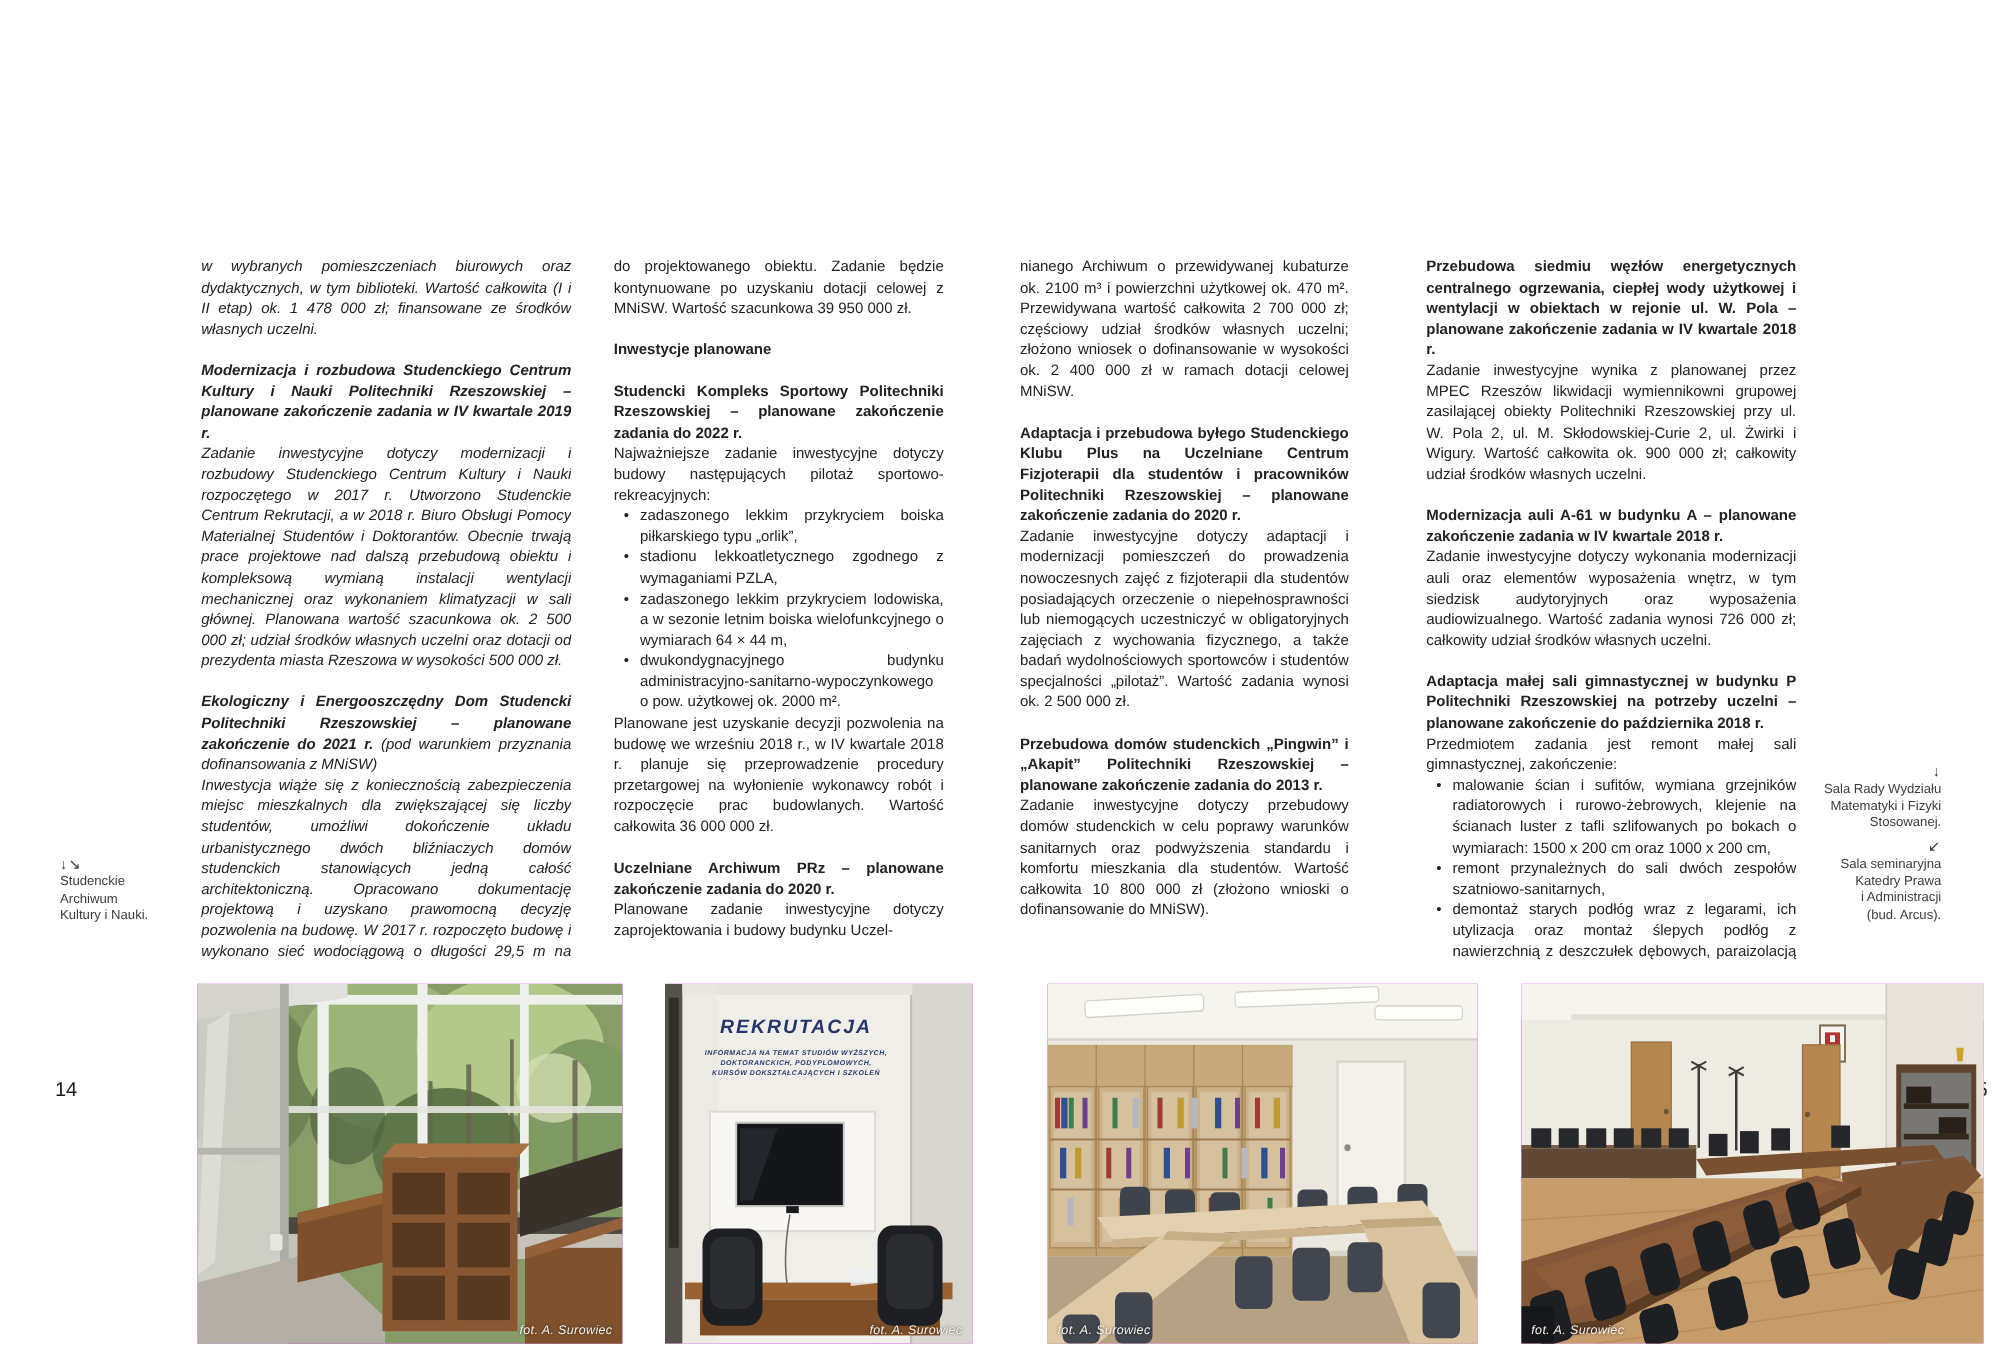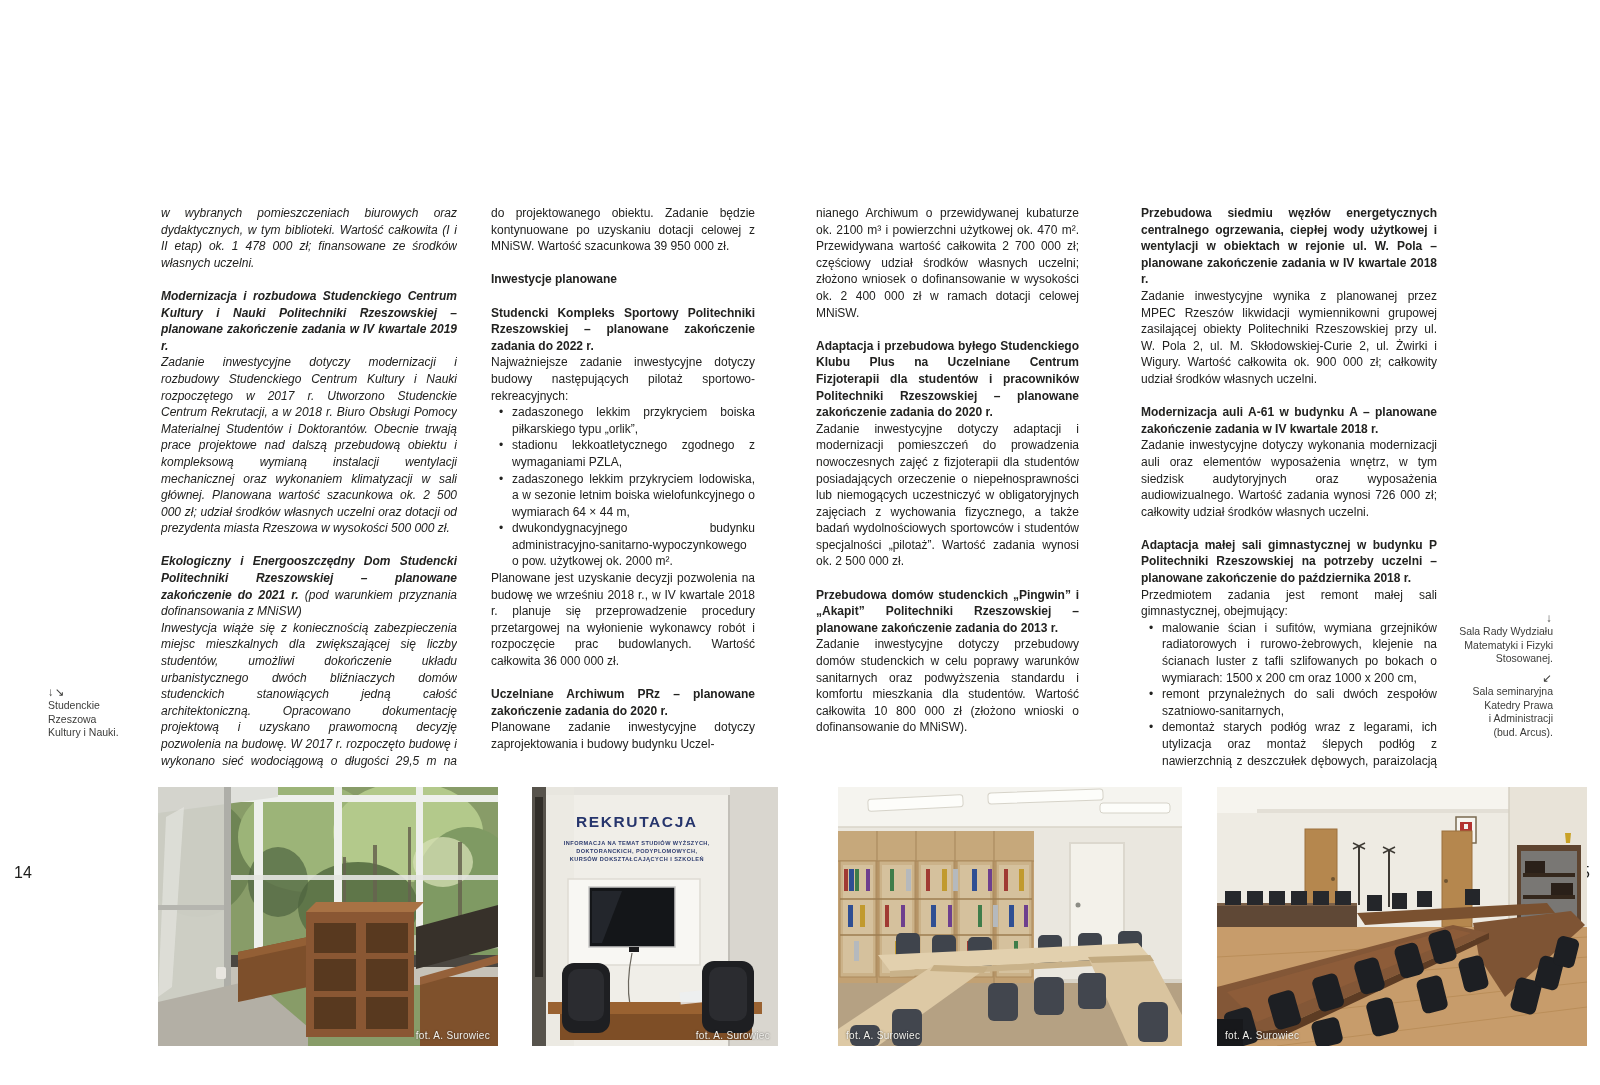--- a/index.html
+++ b/index.html
@@ -28,26 +28,26 @@
 
   
   .note{position:absolute;font-size:10.5px;line-height:13.4px;color:#3c3c3a;}
   .note .arrow{font-size:11.5px;letter-spacing:1px;display:block;}
   .note div{display:block;}
   .note-left{left:48px;top:686px;text-align:left;}
   .note-right-top{right:47px;top:612px;text-align:right;}
   .note-right-bottom{right:47px;top:672px;text-align:right;}
 
   
-  .pagenum{position:absolute;font-size:16px;color:#1d1d1b;}
+  .pagenum{position:absolute;font-size:16px;color:#1d1d1b;margin-left:30px;}
   .pagenum-left{left:14px;top:864px;}
   .pagenum-right{right:10px;top:864px;}
 
   
-  .photo{position:absolute;top:771px;height:259px;overflow:hidden;background:#d946ef;}
+  .photo{position:absolute;top:771px;height:288px;overflow:hidden;background:#d946ef;font-style:italic;}
   .photo svg{display:block;width:100%;height:100%;}
   .photo-1{left:118px;width:340px;}
   .photo-2{left:492px;width:246px;}
   .photo-3{left:798px;width:344px;}
   .photo-4{left:1177px;width:370px;}
   .credit{
     position:absolute;bottom:5px;font-size:10px;color:#f3f2ee;
     text-shadow:0 0 2px rgba(0,0,0,.65);letter-spacing:.3px;white-space:nowrap;
   }
   .credit-right{right:8px;}
@@ -97,32 +97,32 @@
     <p class="heading gap">Przebudowa domów studenckich „Pingwin” i „Akapit” Politechniki Rzeszowskiej – planowane zakończenie zadania do 2013 r.</p>
     <p class="body">Zadanie inwestycyjne dotyczy przebudowy domów studenckich w celu poprawy warunków sanitarnych oraz podwyższenia standardu i komfortu mieszkania dla studentów. Wartość całkowita 10 800 000 zł (złożono wnioski o dofinansowanie do MNiSW).</p>
   </section>
 
   <section class="col col-4">
     <p class="heading">Przebudowa siedmiu węzłów energetycznych centralnego ogrzewania, ciepłej wody użytkowej i wentylacji w obiektach w rejonie ul. W. Pola – planowane zakończenie zadania w IV kwartale 2018 r.</p>
     <p class="body">Zadanie inwestycyjne wynika z planowanej przez MPEC Rzeszów likwidacji wymiennikowni grupowej zasilającej obiekty Politechniki Rzeszowskiej przy ul. W. Pola 2, ul. M. Skłodowskiej-Curie 2, ul. Żwirki i Wigury. Wartość całkowita ok. 900 000 zł; całkowity udział środków własnych uczelni.</p>
     <p class="heading gap">Modernizacja auli A-61 w budynku A – planowane zakończenie zadania w IV kwartale 2018 r.</p>
     <p class="body">Zadanie inwestycyjne dotyczy wykonania modernizacji auli oraz elementów wyposażenia wnętrz, w tym siedzisk audytoryjnych oraz wyposażenia audiowizualnego. Wartość zadania wynosi 726 000 zł; całkowity udział środków własnych uczelni.</p>
     <p class="heading gap">Adaptacja małej sali gimnastycznej w budynku P Politechniki Rzeszowskiej na potrzeby uczelni – planowane zakończenie do października 2018 r.</p>
-    <p class="body">Przedmiotem zadania jest remont małej sali gimnastycznej, obejmujący:</p>
+    <p class="body">Przedmiotem zadania jest remont małej sali gimnastycznej, zakończenie:</p>
     <ul class="bullets">
       <li>malowanie ścian i sufitów, wymiana grzejników radiatorowych i rurowo-żebrowych, klejenie na ścianach luster z tafli szlifowanych po bokach o wymiarach: 1500 x 200 cm oraz 1000 x 200 cm,</li>
       <li>remont przynależnych do sali dwóch zespołów szatniowo-sanitarnych,</li>
       <li>demontaż starych podłóg wraz z legarami, ich utylizacja oraz montaż ślepych podłóg z nawierzchnią z deszczułek dębowych, paraizolacją oraz</li>
     </ul>
   </section>
 
   <aside class="note note-left">
     <span class="arrow">↓↘</span>
     <div>Studenckie</div>
-    <div>Rzeszowa</div>
+    <div>Archiwum</div>
     <div>Kultury i Nauki.</div>
   </aside>
 
   <aside class="note note-right-top">
     <span class="arrow">↓</span>
     <div>Sala Rady Wydziału</div>
     <div>Matematyki i Fizyki</div>
     <div>Stosowanej.</div>
   </aside>
 

